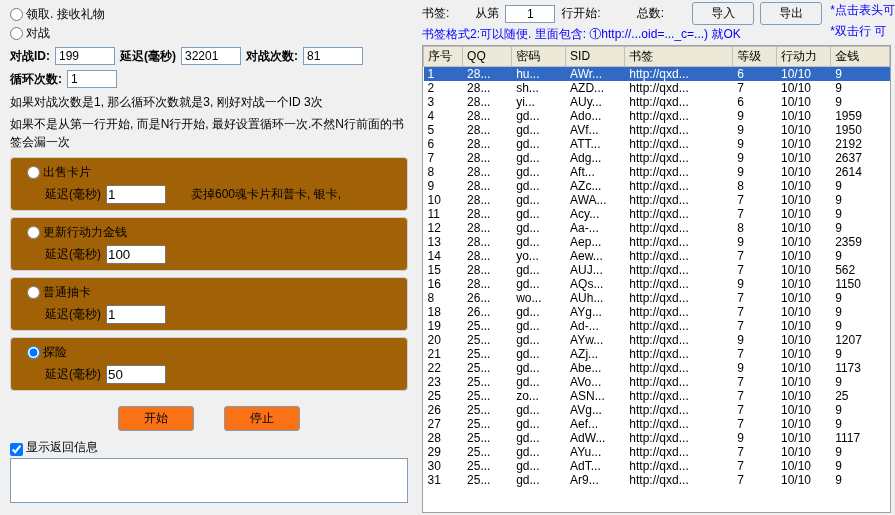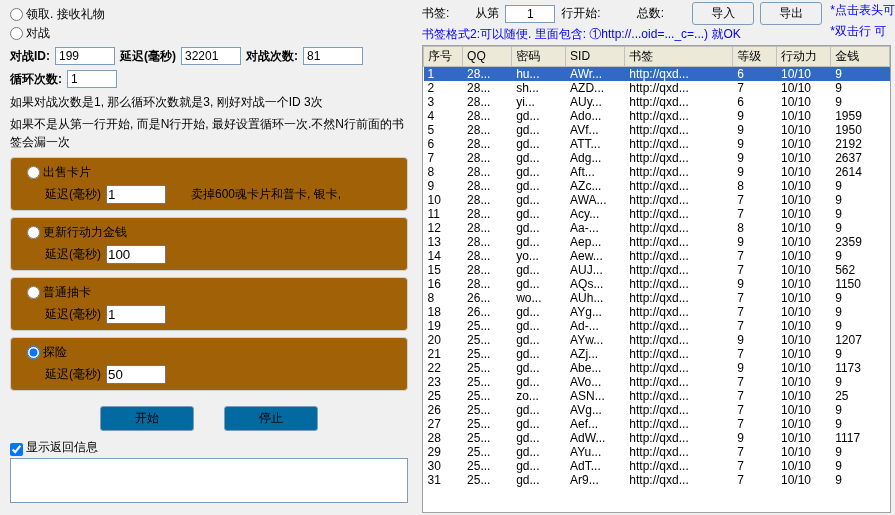--- a/index.html
+++ b/index.html
@@ -14,21 +14,21 @@
 .field-row input[type="text"] { border: 1px solid #7f9db9; height: 18px; padding: 0 3px; font-size: 12px; }
 .w50 { width: 50px; }
 .w60 { width: 60px; }
 .help-text { margin: 4px 0; line-height: 1.5; }
 .section { border: 1px solid #d0d0d0; border-radius: 4px; padding: 6px 16px; margin: 6px 0; background: #a16207; }
 .section-header { display: flex; align-items: center; margin-bottom: 4px; }
 .section-header input[type="radio"] { margin-right: 3px; }
 .section-indent { margin-left: 18px; display: flex; align-items: center; gap: 5px; }
 .note { margin-left: 20px; }
 .btn-row { display: flex; justify-content: center; gap: 30px; margin: 15px 0 8px; }
-.btn { border: 1px solid #7f9db9; background: #0369a1; padding: 3px 34px; cursor: pointer; font-size: 12px; border-radius: 3px; }
+.btn { border: 1px solid #7f9db9; background: #f97316; padding: 3px 25px; cursor: pointer; font-size: 12px; border-radius: 3px; }
 .btn-sm { border: 1px solid #7f9db9; background: #f0f0f0; padding: 2px 18px; cursor: pointer; font-size: 12px; border-radius: 3px; }
 .checkbox-row { display: flex; align-items: flex-end; margin-top: 3px; }
 .checkbox-row input { margin-right: 3px; }
 .log-area { width: 100%; height: 45px; border: 1px solid #7f9db9; background: #fff; margin-top: 2px; }
 .top-bar { display: flex; align-items: center; padding: 2px 4px; gap: 6px; }
 .top-bar input[type="text"] { border: 1px solid #7f9db9; height: 18px; padding: 0 3px; font-size: 12px; text-align: center; }
 .format-line { padding: 0 4px; color: #0000ff; font-size: 12px; line-height: 1.3; }
 .hint { color: #0000ff; font-size: 12px; }
 .hint-area { display: flex; flex-direction: column; justify-content: center; gap: 4px; padding-left: 4px; }
 .table-wrap { flex: 1; overflow: auto; background: #fff; border: 1px solid #a0a0a0; margin: 2px 4px 2px 4px; }

